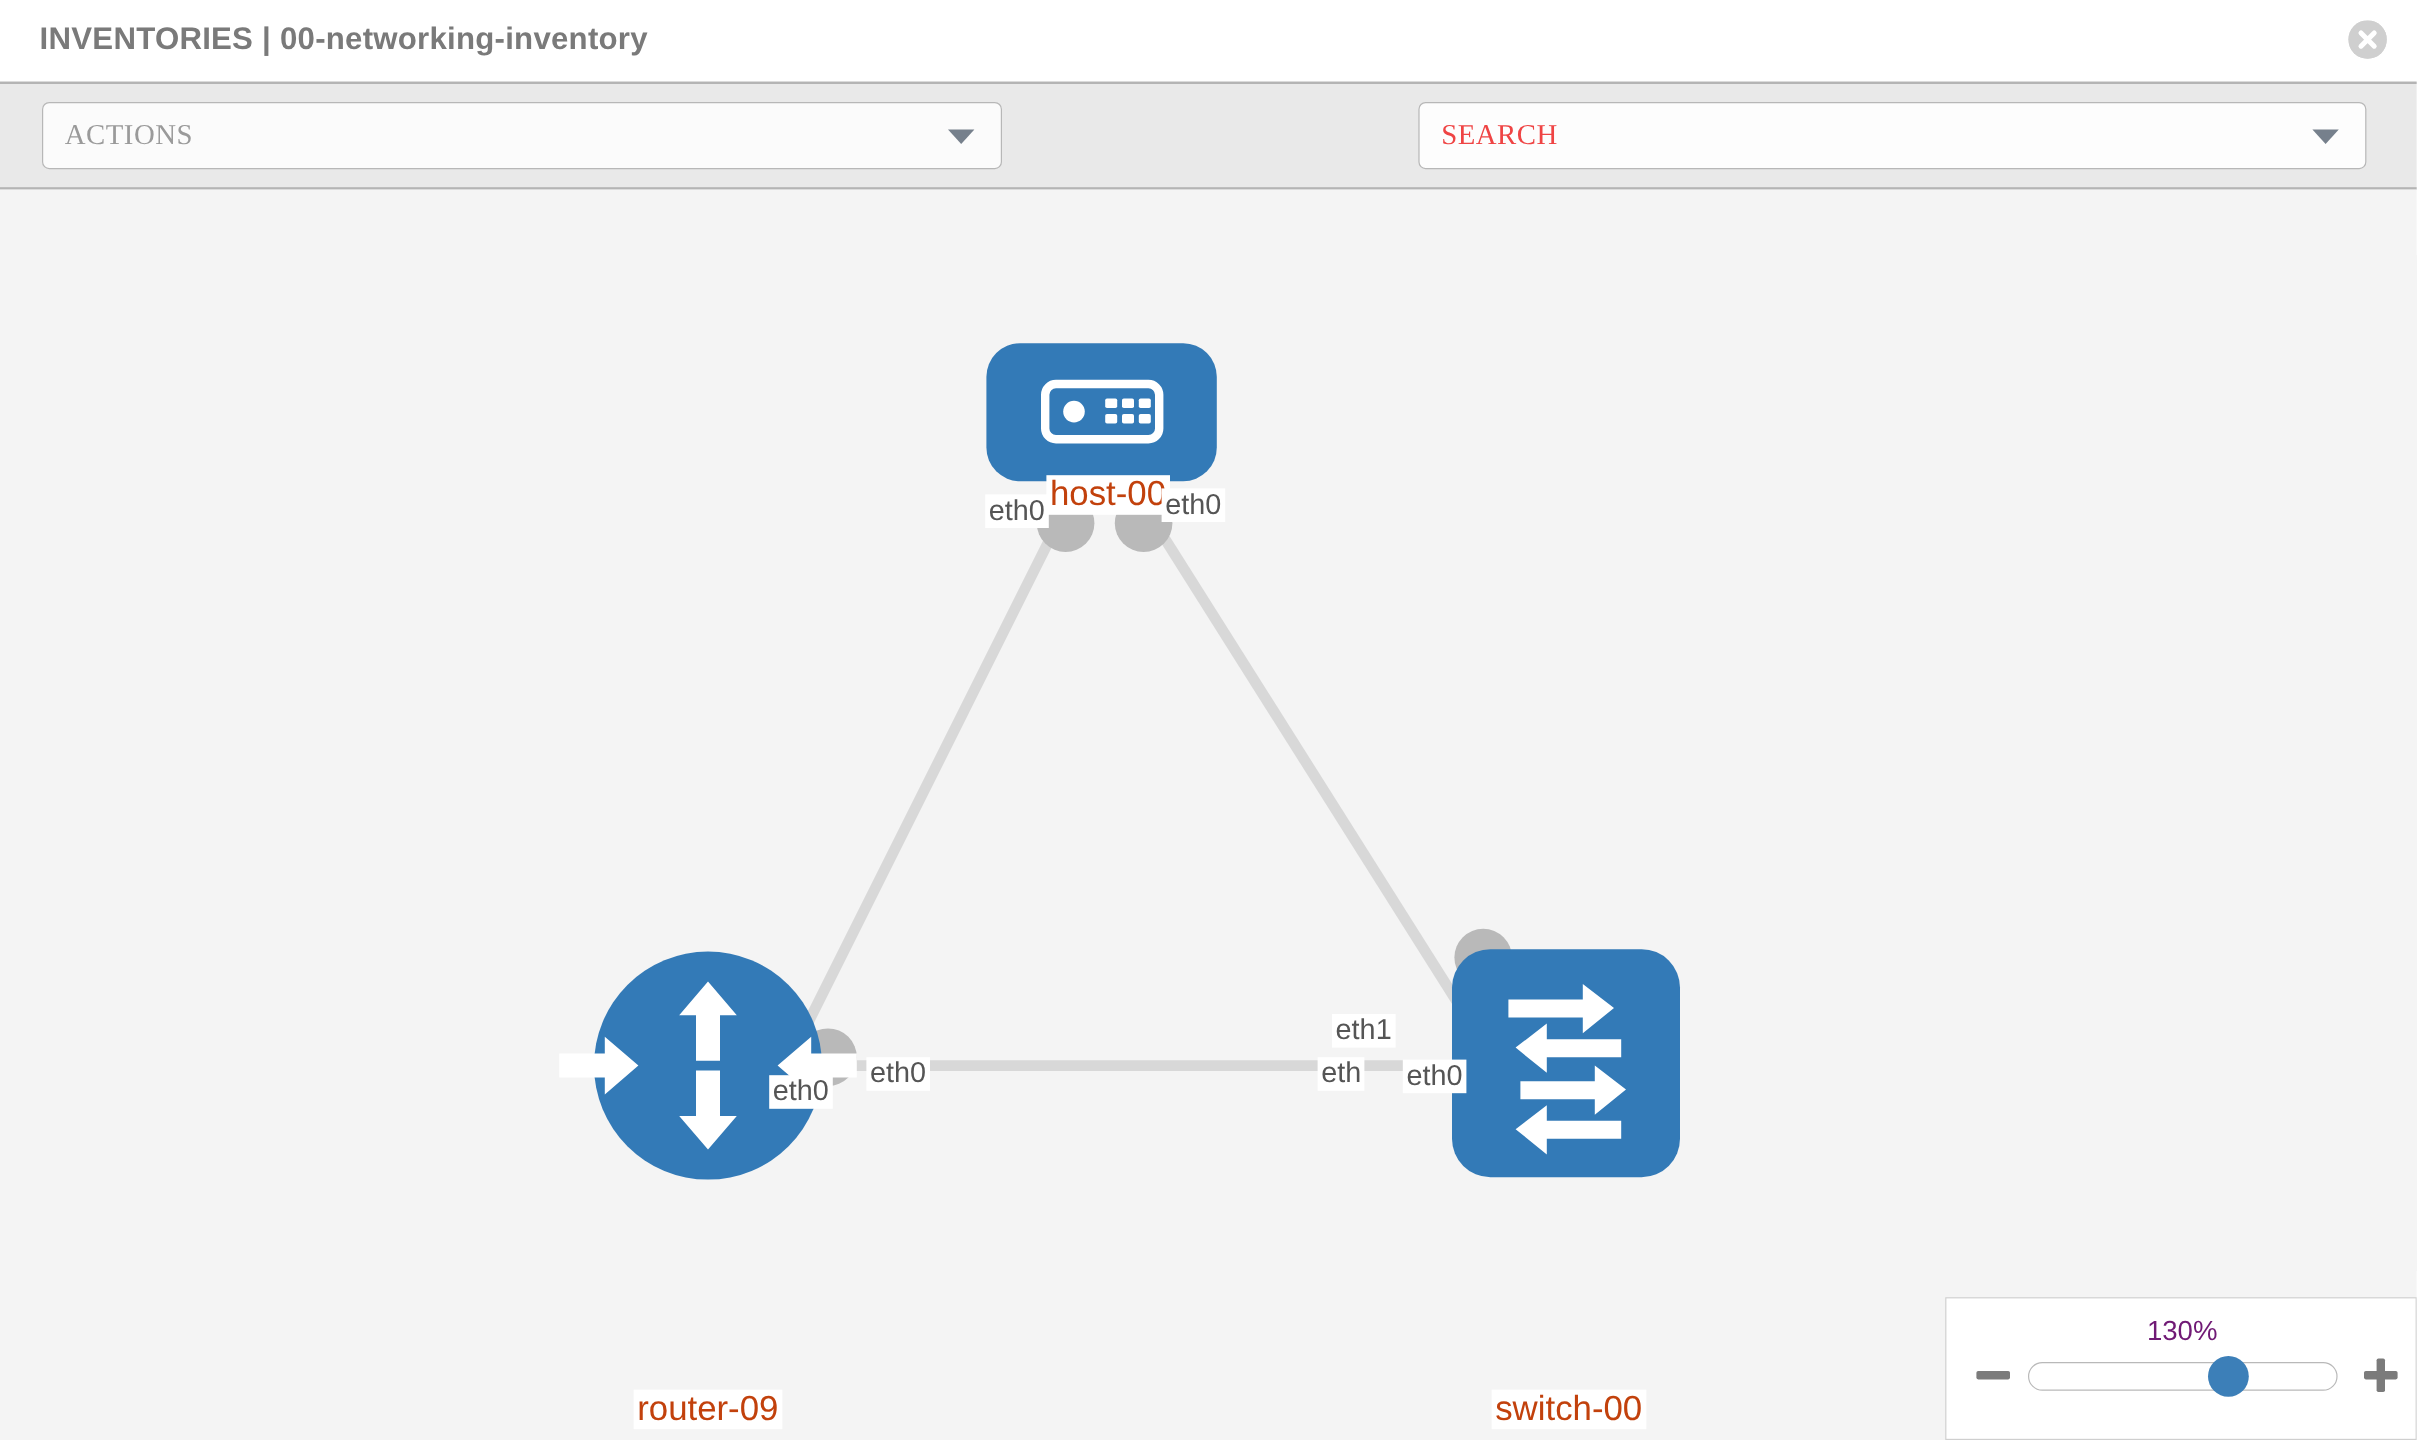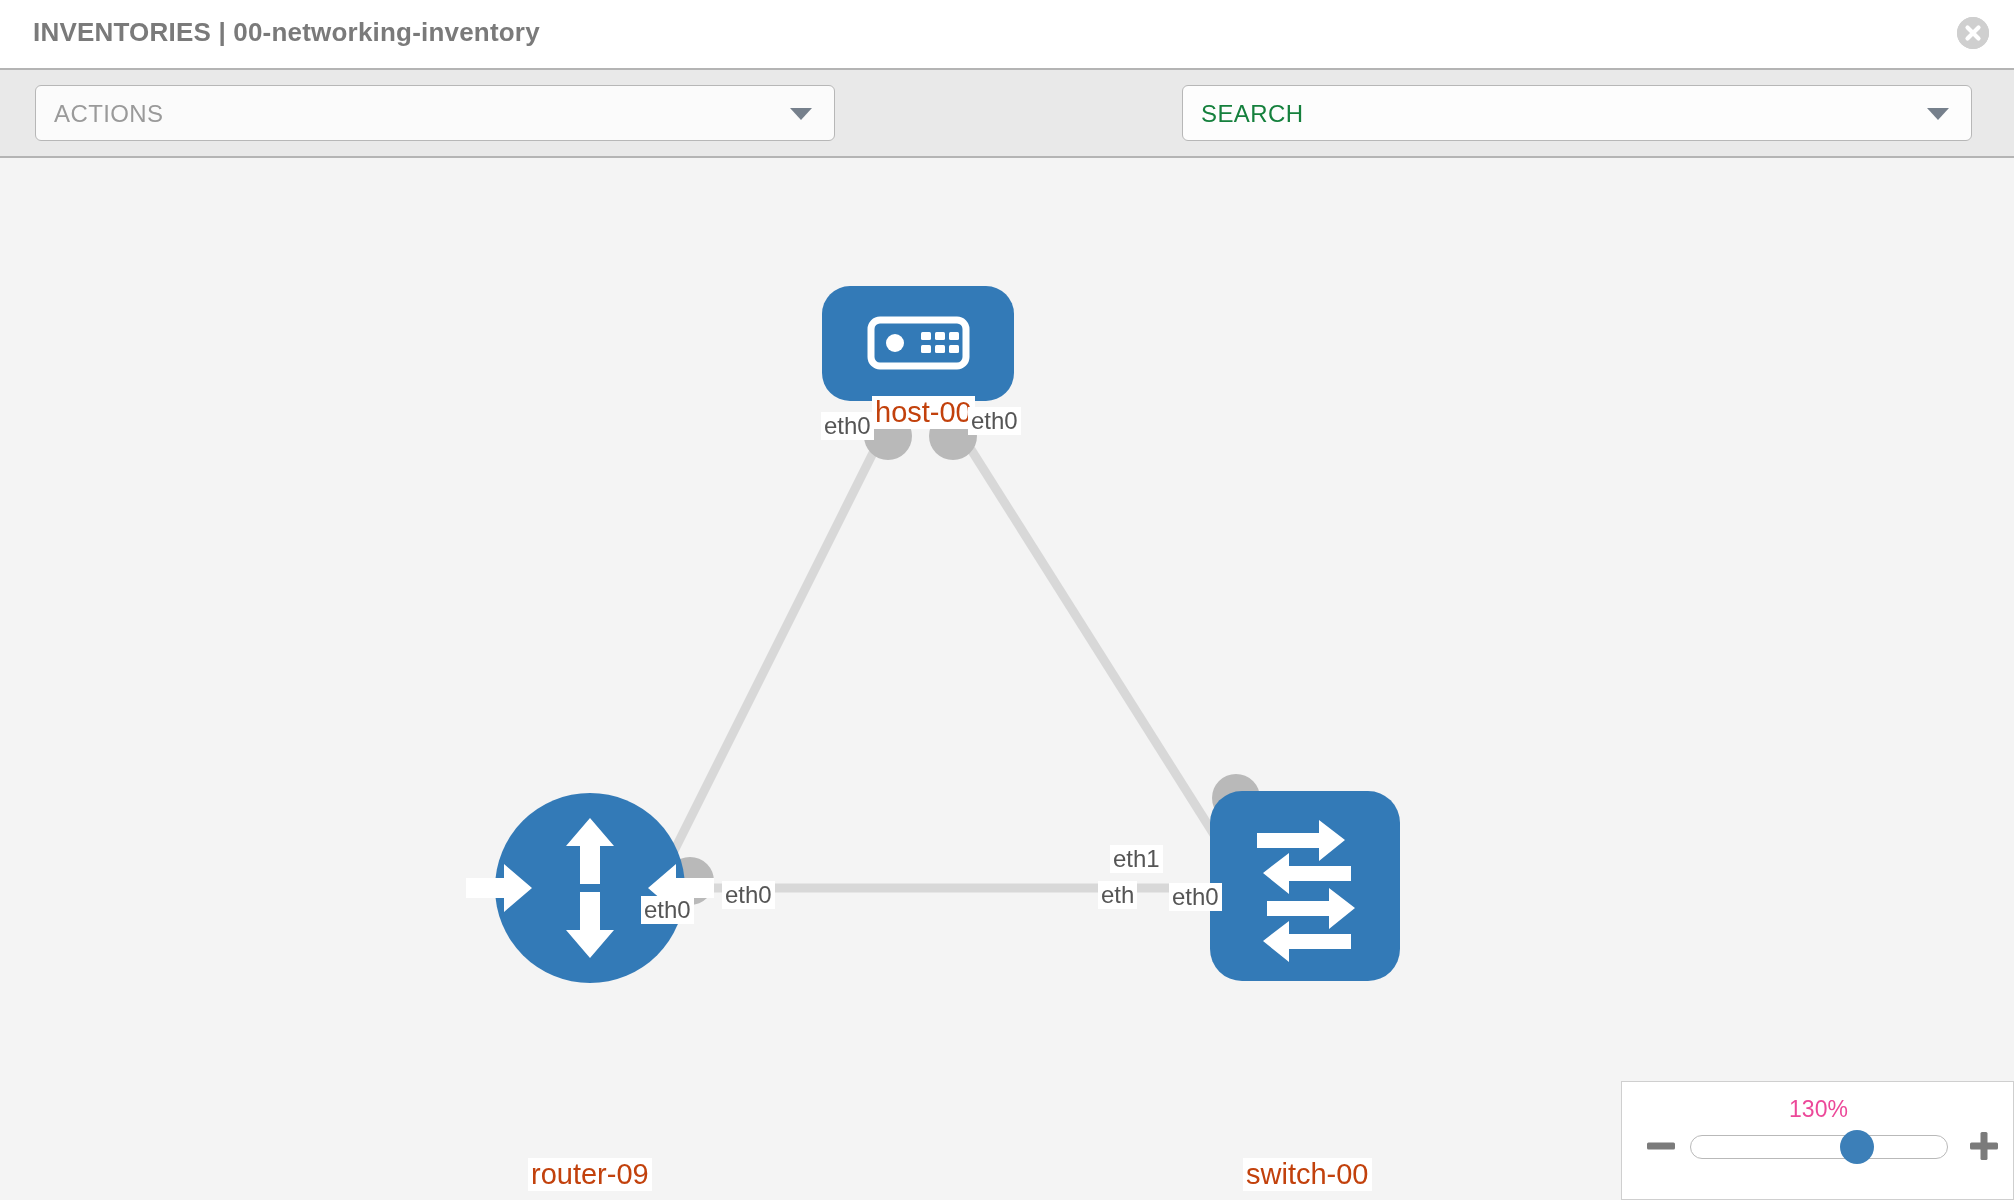--- a/index.html
+++ b/index.html
@@ -54,20 +54,21 @@
   
   .toolbar {
     position: absolute;
     left: 0; top: 68px;
     width: 2014px;
     height: 90px;
     background: #e9e9e9;
     border-top: 2px solid #b4b4b4;
     border-bottom: 2px solid #b4b4b4;
     box-sizing: border-box;
+    font-family: Liberation Serif, serif;
   }
 
   .actions-select {
     position: absolute;
     left: 35px;
     top: 15px;
     width: 800px;
     height: 56px;
     background: #fbfbfb;
     border: 1px solid #b7b7b7;
@@ -114,21 +115,21 @@
     border: 1px solid #b7b7b7;
     border-radius: 6px;
     box-sizing: border-box;
     cursor: text;
   }
   .search-select .sel-label {
     position: absolute;
     left: 18px;
     top: 14px;
     font-size: 24px;
-    color: #15803d;
+    color: #ef4444;
     letter-spacing: 0.4px;
   }
 
   
   .canvas {
     position: absolute;
     left: 0; top: 158px;
     width: 2014px;
     height: 1042px;
     background: #f4f4f4;
@@ -159,21 +160,21 @@
     border: 1px solid #cfcfcf;
     box-sizing: border-box;
   }
   .zoom-pct {
     position: absolute;
     top: 14px;
     left: 0;
     width: 393px;
     text-align: center;
     font-size: 23px;
-    color: #ec4899;
+    color: #701a75;
   }
   .zoom-minus, .zoom-plus {
     position: absolute;
     top: 47px;
     width: 34px;
     height: 34px;
     cursor: pointer;
   }
   .zoom-minus { left: 22px; }
   .zoom-plus  { left: 345px; }

